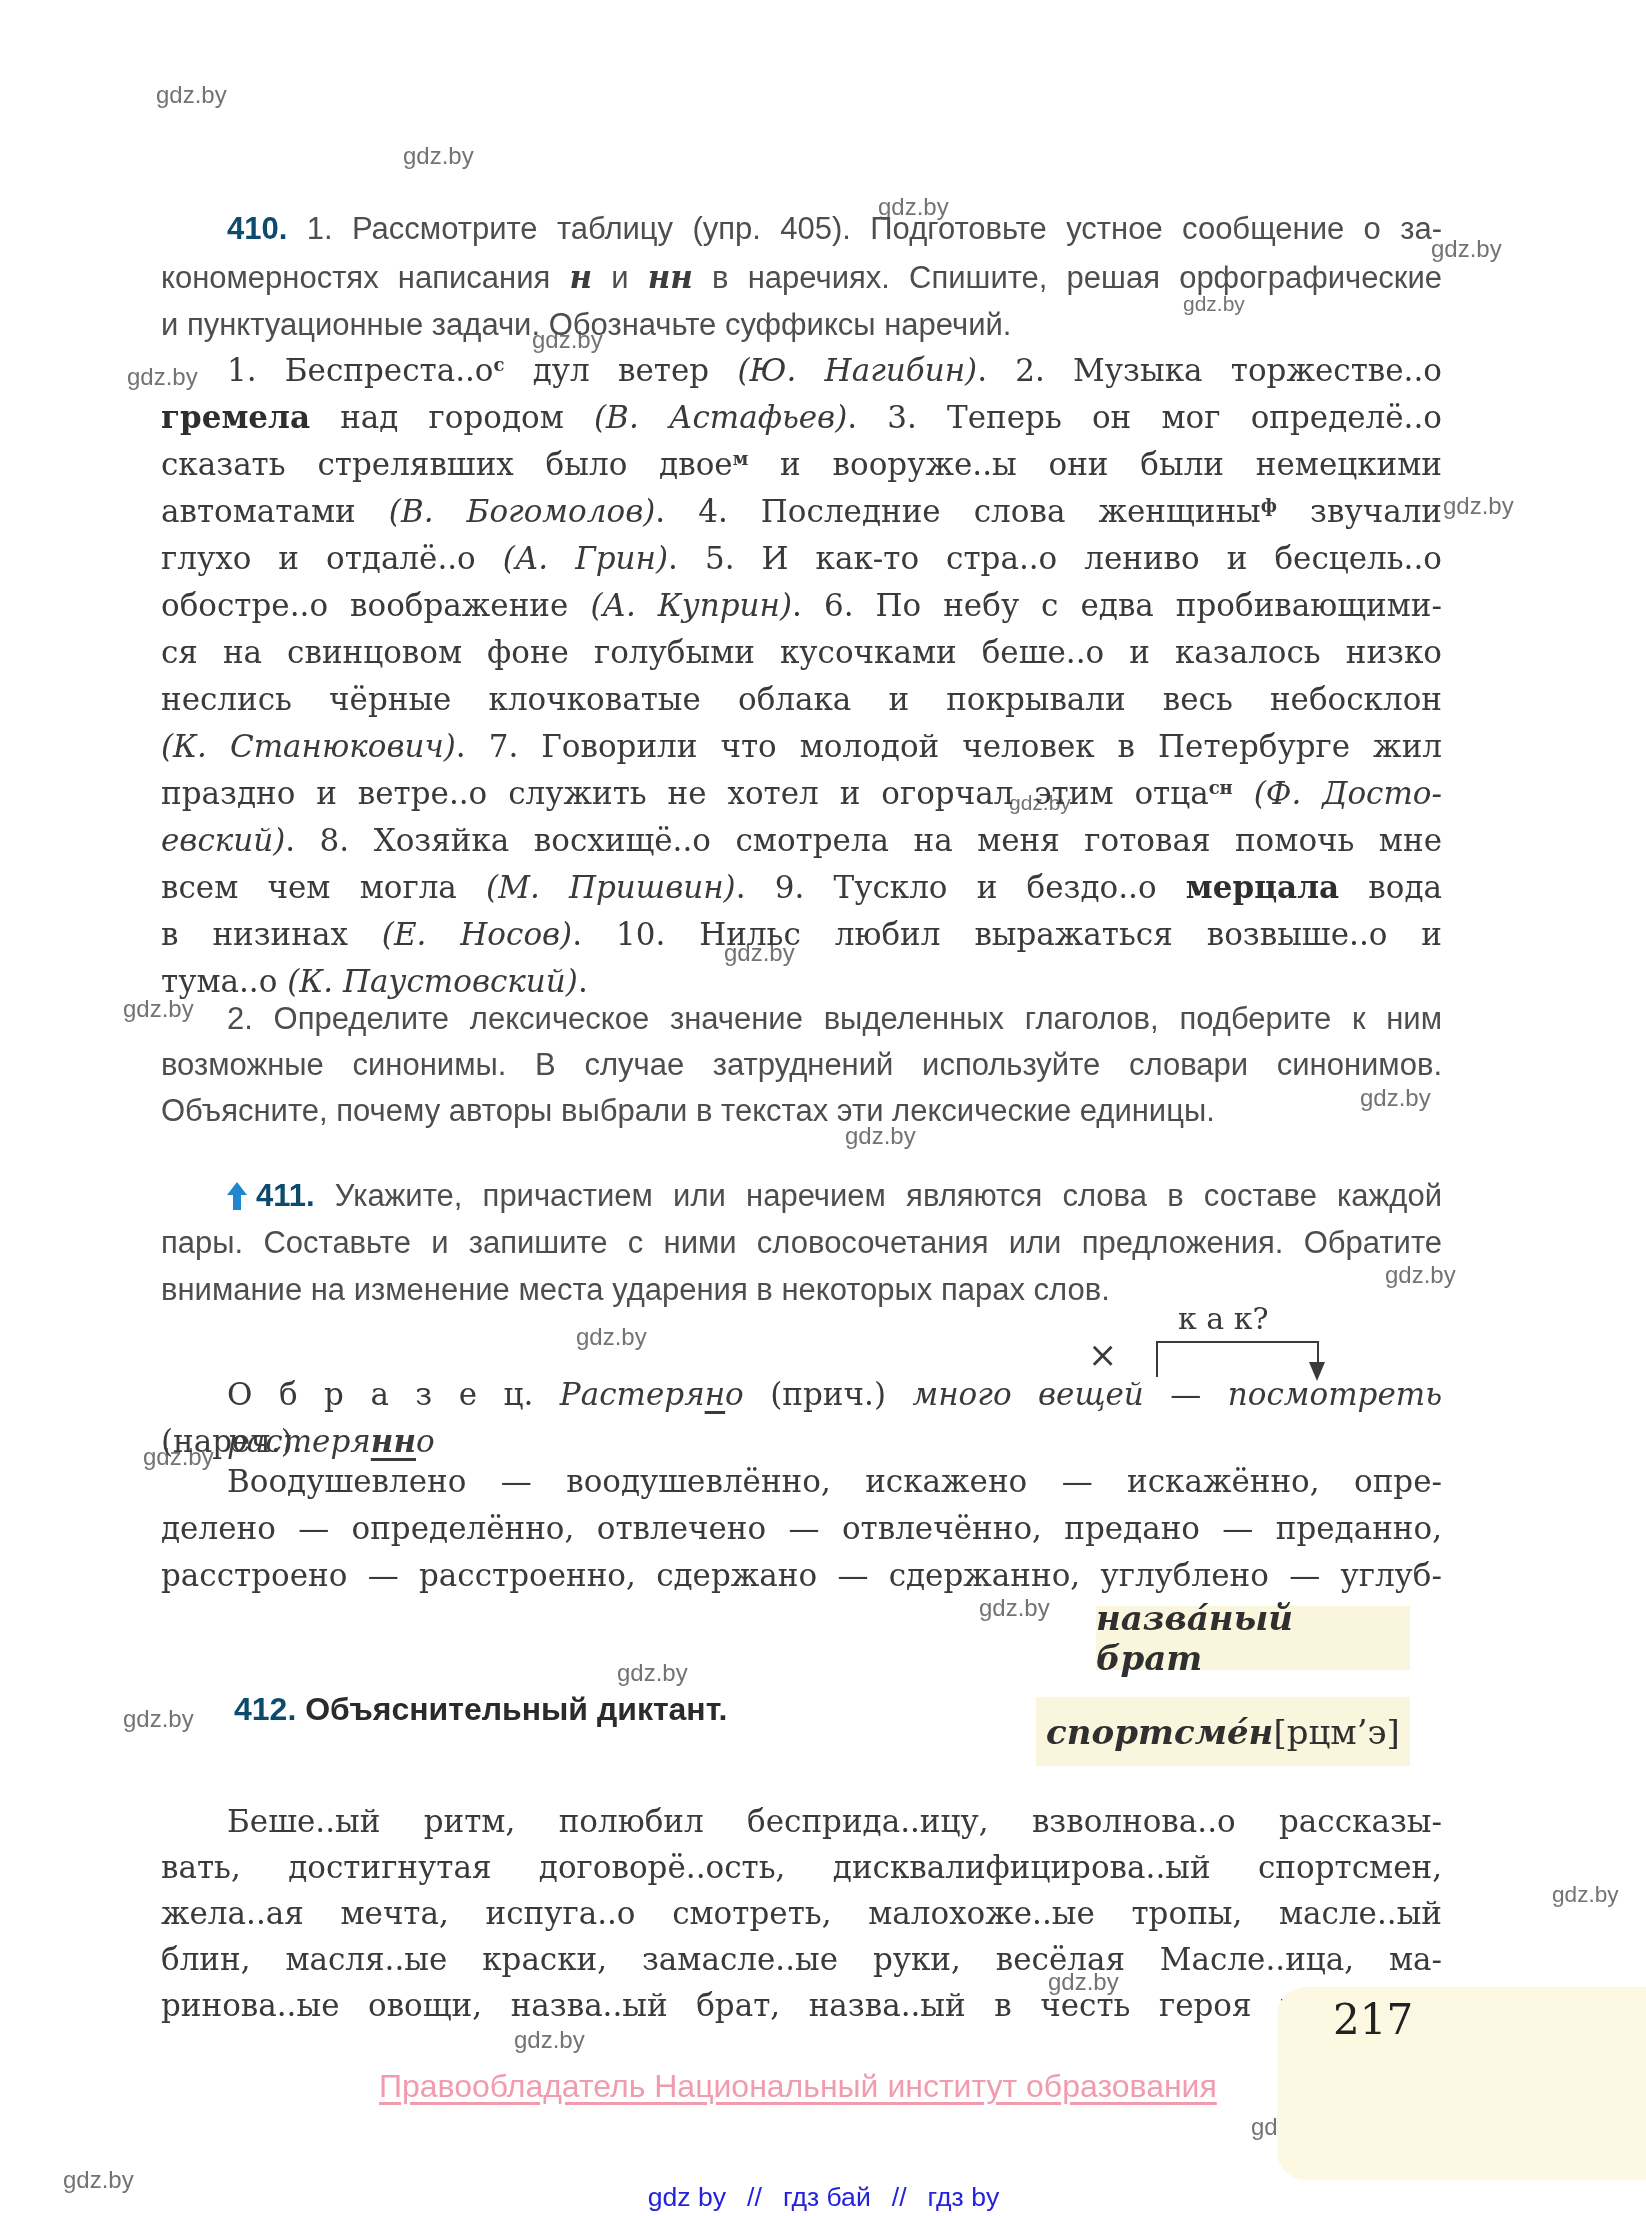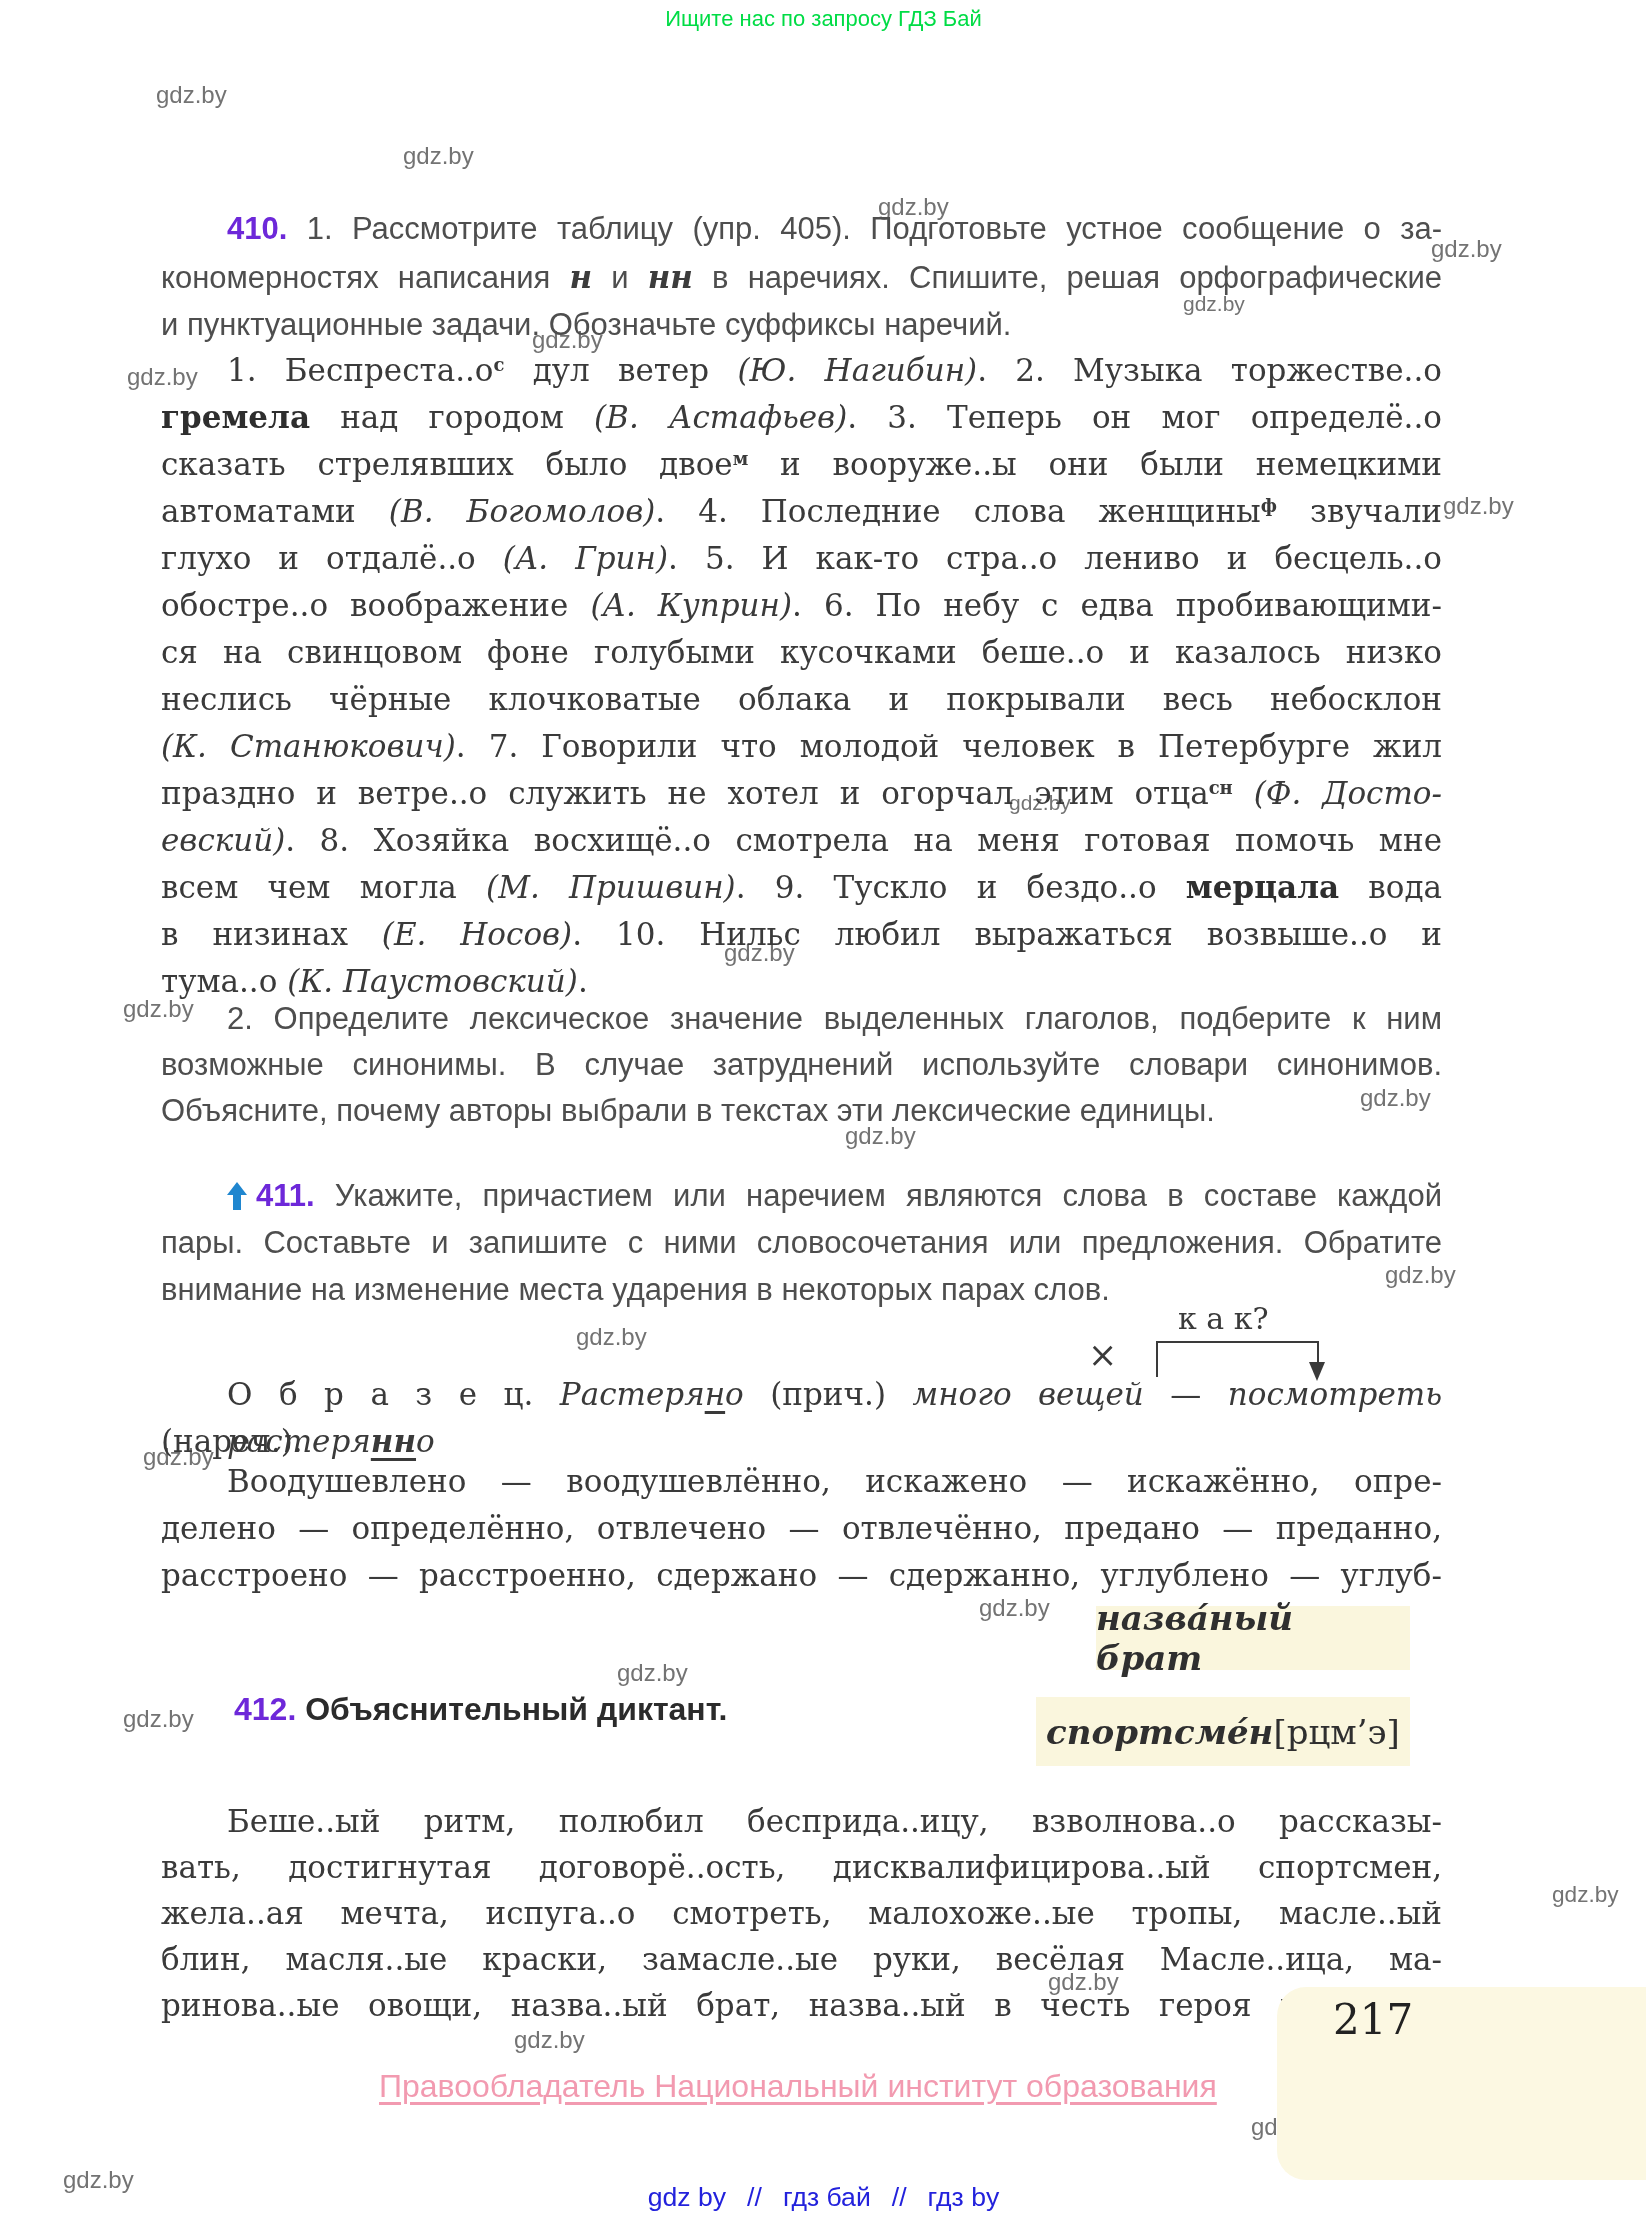--- a/index.html
+++ b/index.html
@@ -14,21 +14,21 @@
   .sans .tline{font-family:"Liberation Sans","DejaVu Sans",sans-serif;font-size:31px;color:#4e4e4e;}
   
   .s-r{}
   .s-i{font-style:italic;}
   .s-b{font-weight:bold;color:#2e2e2e;}
   .s-bi{font-weight:bold;font-style:italic;}
   .s-bi-serif{font-family:"DejaVu Serif","Liberation Serif",serif;font-weight:bold;font-style:italic;color:#3c3c3c;}
   .s-sup{font-weight:bold;font-size:0.58em;position:relative;top:-0.55em;}
   .s-iu{font-style:italic;text-decoration:underline;text-underline-offset:5.6px;}
   .s-biu{font-weight:bold;font-style:italic;text-decoration:underline;text-underline-offset:5.6px;}
-  .s-num{color:#6d28d9;font-weight:bold;margin-top:12px;}
+  .s-num{color:#0c4a6e;font-weight:bold;margin-top:12px;}
   
   .arrow-icon{display:inline-block;position:relative;width:21px;height:29px;margin-right:8px;vertical-align:-4.8px;}
   .a-head{position:absolute;top:0;left:0;width:0;height:0;
           border-left:10.5px solid transparent;border-right:10.5px solid transparent;border-bottom:13.7px solid #1f86cf;}
   .a-stem{position:absolute;top:12px;left:6.4px;width:8px;height:16px;background:#1f86cf;}
   
   #banner{position:absolute;top:6.4px;left:0;width:100%;text-align:center;
           font-family:"Liberation Sans","DejaVu Sans",sans-serif;font-size:22px;color:#00dc45;}
   .wm{position:absolute;font-family:"Liberation Sans","DejaVu Sans",sans-serif;color:#737373;}
   
@@ -73,21 +73,20 @@
   #word-list{left:161px;top:1458px;width:1281px;}
   #word-list .tline{line-height:47px;height:47px;}
   #ex412-body{left:161px;top:1798px;width:1281px;}
   #ex412-body .tline{line-height:46px;height:46px;}
 </style>
 </head>
 <body>
 
 <div id="page">
 
-  <div id="banner">Ищите нас по запросу ГДЗ Бай</div>
 
   <div id="watermarks">
       <span class="wm" style="left: 156px; top: 81px; font-size: 24px;">gdz.by</span>
       <span class="wm" style="left: 403px; top: 142px; font-size: 24px;">gdz.by</span>
       <span class="wm" style="left: 878px; top: 193px; font-size: 24px;">gdz.by</span>
       <span class="wm" style="left: 1431px; top: 235px; font-size: 24px;">gdz.by</span>
       <span class="wm" style="left: 1183px; top: 292px; font-size: 21px;">gdz.by</span>
       <span class="wm" style="left: 532px; top: 326px; font-size: 24px;">gdz.by</span>
       <span class="wm" style="left: 127px; top: 363px; font-size: 24px;">gdz.by</span>
       <span class="wm" style="left: 1443px; top: 492px; font-size: 24px;">gdz.by</span>

